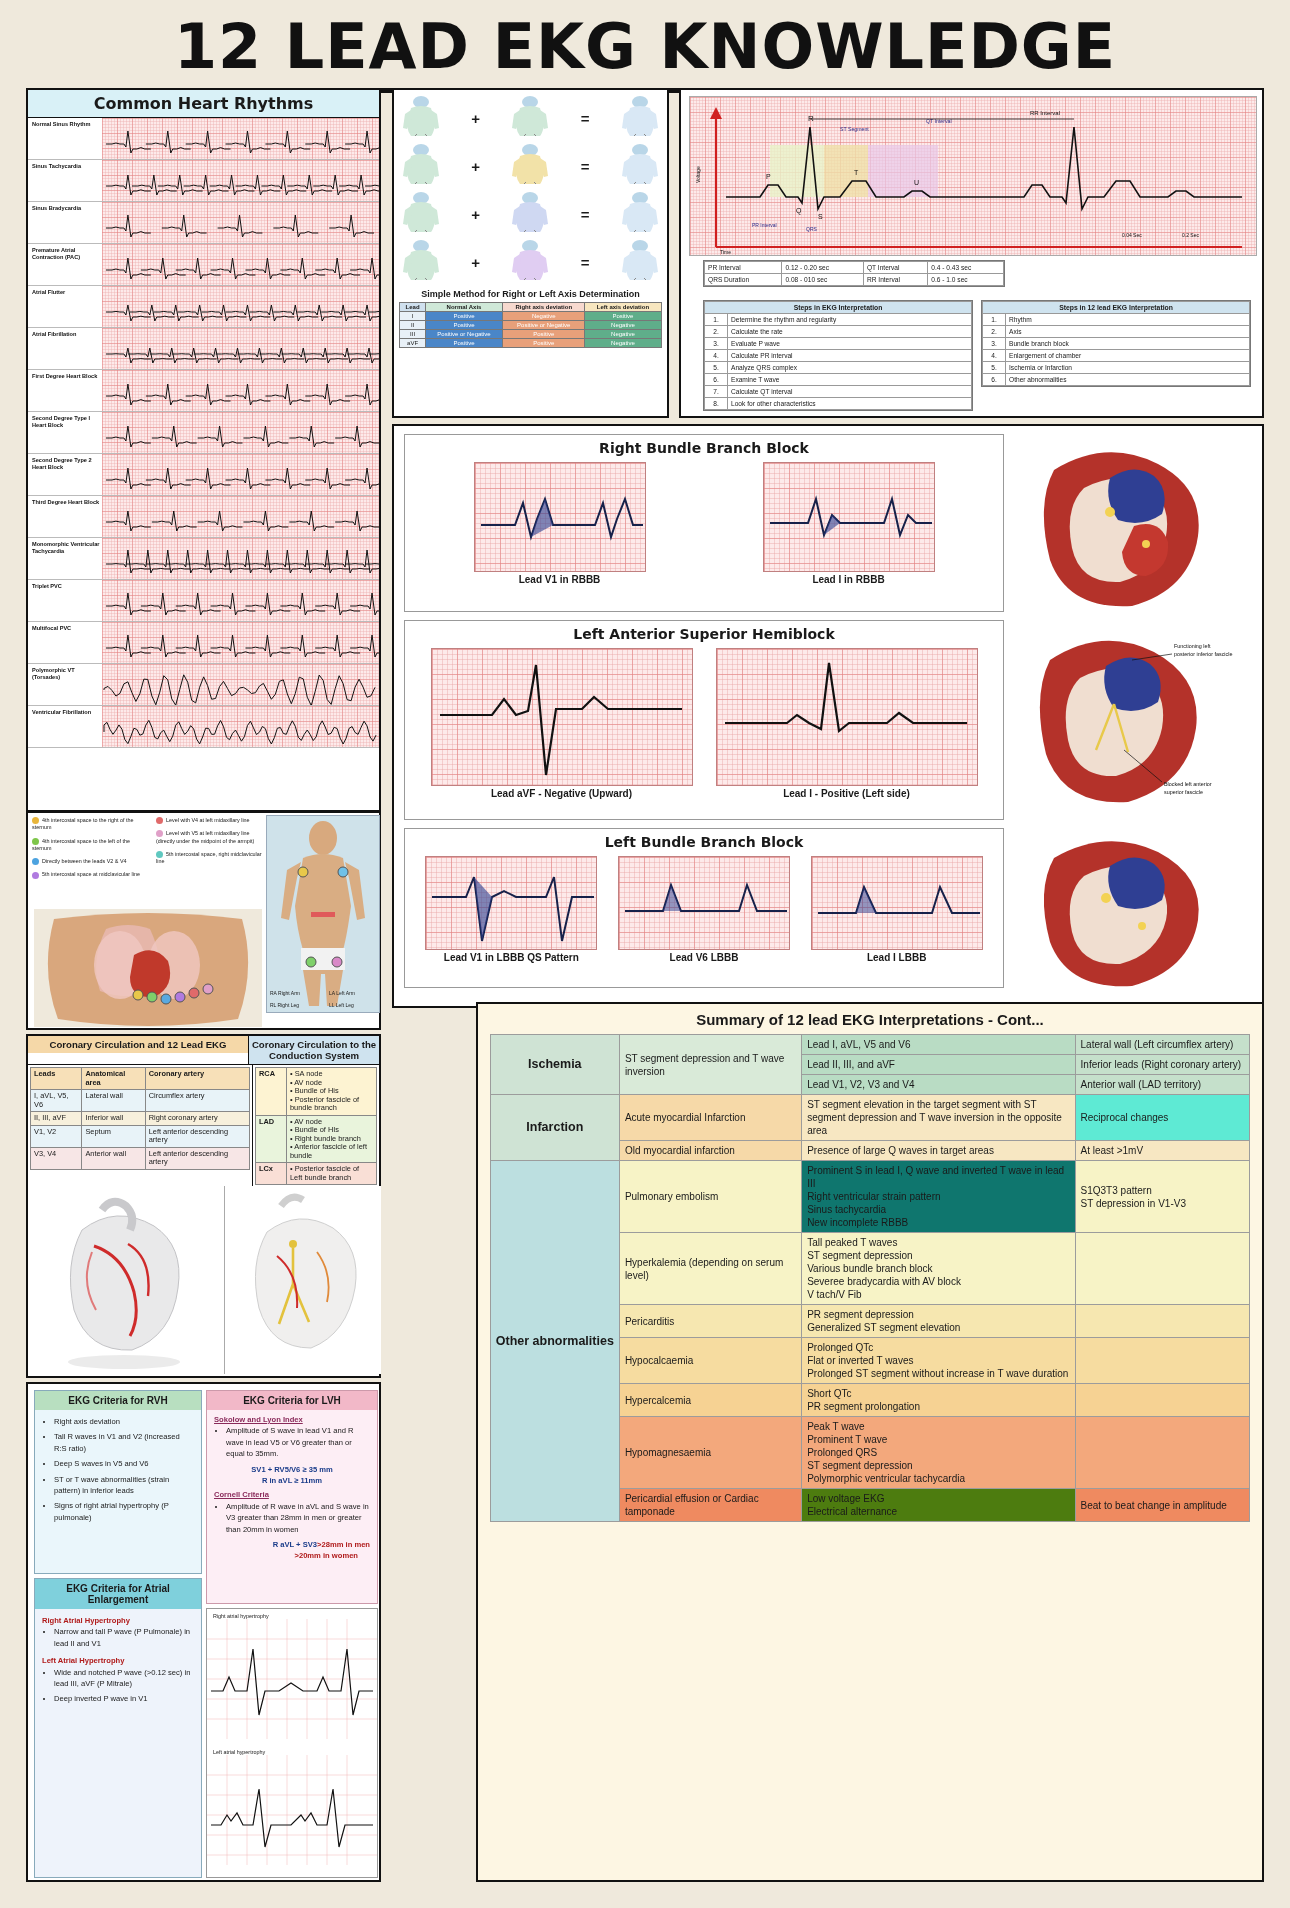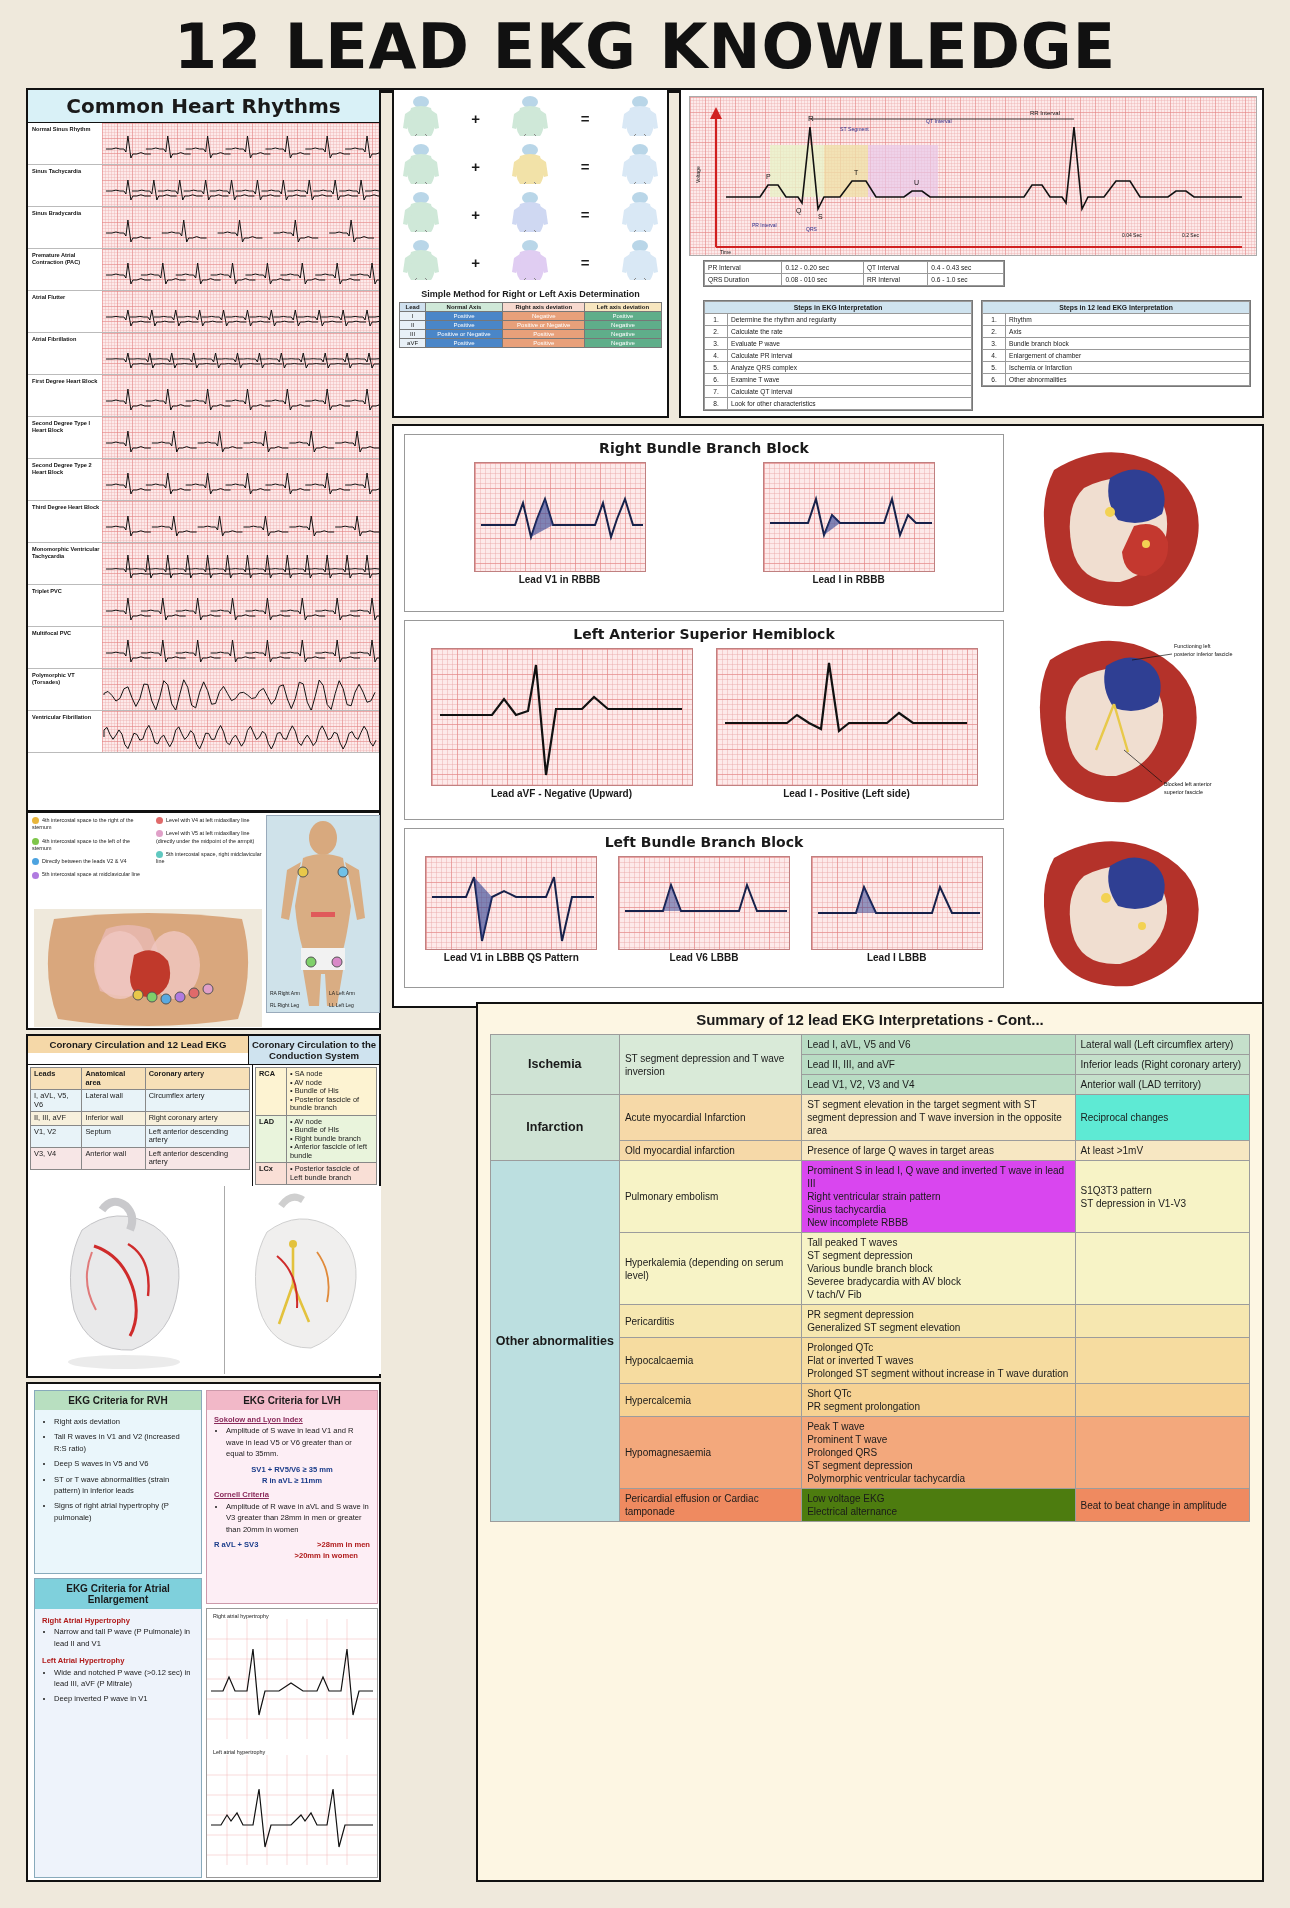--- a/index.html
+++ b/index.html
@@ -49,21 +49,21 @@
       linear-gradient(to bottom, rgba(228,130,130,.5) 1px, transparent 1px),
       linear-gradient(to right, rgba(236,175,175,.4) 1px, transparent 1px),
       linear-gradient(to bottom, rgba(236,175,175,.4) 1px, transparent 1px);
     background-size:15px 15px,15px 15px,3px 3px,3px 3px;
   }
 
   
   #rhythms{left:26px;top:88px;width:355px;height:724px;background:#fff;}
   #rhythms .hdr{
     background:#d9f1f7;border-bottom:1px solid #111;
-    font-size:20px;padding:4px 0;text-align:center;
+    font-size:16px;padding:4px 0;text-align:center;
   }
   .rhy-row{display:flex;border-bottom:1px solid #bbb;height:41px;}
   .rhy-name{
     width:74px;flex:0 0 74px;font-size:5.6px;font-weight:bold;line-height:1.25;
     padding:3px 2px 0 4px;box-sizing:border-box;color:#111;
   }
   .rhy-trace{flex:1;position:relative;overflow:hidden;}
   .rhy-trace svg{display:block;width:100%;height:100%;}
 
   
@@ -404,21 +404,21 @@
         <div style="font-weight:bold;text-decoration:underline;color:#8a2a5a;">Sokolow and Lyon Index</div>
         <ul class="tight" id="sokolow-list">
             <li>Amplitude of S wave in lead V1 and R wave in lead V5 or V6 greater than or equal to 35mm.</li>
           </ul>
         <div style="text-align:center;font-weight:bold;color:#1a3c8a;">SV1 + RV5/V6 ≥ 35 mm</div>
         <div style="text-align:center;font-weight:bold;color:#1a3c8a;">R in aVL ≥ 11mm</div>
         <div style="font-weight:bold;text-decoration:underline;color:#8a2a5a;margin-top:3px;">Cornell Criteria</div>
         <ul class="tight" id="cornell-list">
             <li>Amplitude of R wave in aVL and S wave in V3 greater than 28mm in men or greater than 20mm in women</li>
           </ul>
-        <div style="display:flex;justify-content:space-between;font-weight:bold;color:#1a3c8a;">
+        <div style="display:flex;justify-content:flex-end;font-weight:bold;color:#1a3c8a;">
           <span>R aVL + SV3</span>
           <span style="color:#b01b1b;">&gt;28mm in men</span>
         </div>
         <div style="text-align:right;font-weight:bold;color:#b01b1b;padding-right:12px;">&gt;20mm in women</div>
       </div>
     </div>
 
     <div style="position:absolute;left:6px;top:194px;width:166px;height:298px;border:1px solid #8ab;background:#eef3fb;">
       <div class="crit-h" style="background:#7fd0dc;">EKG Criteria for Atrial Enlargement</div>
       <div class="crit-body">
@@ -871,21 +871,21 @@
             <td style="background: #5eead4;">Reciprocal changes</td>
           </tr>
           <tr>
             <td style="background: rgb(246, 217, 168);">Old myocardial infarction</td>
             <td style="background: rgb(247, 231, 194);">Presence of large Q waves in target areas</td>
             <td style="background: rgb(247, 231, 194);">At least &gt;1mV</td>
           </tr>
           <tr>
             <td rowspan="7" class="cat" style="background: rgb(188, 223, 224);">Other abnormalities</td>
             <td style="background: rgb(247, 243, 198);">Pulmonary embolism</td>
-            <td style="background: #d946ef; margin-left: 28px;">Prominent S in lead I, Q wave and inverted T wave in lead III<br>Right ventricular strain pattern<br>Sinus tachycardia<br>New incomplete RBBB</td>
+            <td style="background: #0f766e; margin-left: 28px;">Prominent S in lead I, Q wave and inverted T wave in lead III<br>Right ventricular strain pattern<br>Sinus tachycardia<br>New incomplete RBBB</td>
             <td style="background: rgb(247, 243, 198);">S1Q3T3 pattern<br>ST depression in V1-V3</td>
           </tr>
           <tr>
             <td style="background: rgb(247, 243, 198);">Hyperkalemia (depending on serum level)</td>
             <td style="background: rgb(247, 243, 198);">Tall peaked T waves<br>ST segment depression<br>Various bundle branch block<br>Severee bradycardia with AV block<br>V tach/V Fib</td>
             <td style="background: rgb(247, 243, 198);"></td>
           </tr>
           <tr>
             <td style="background: rgb(246, 231, 176);">Pericarditis</td>
             <td style="background: rgb(246, 231, 176);">PR segment depression<br>Generalized ST segment elevation</td>

